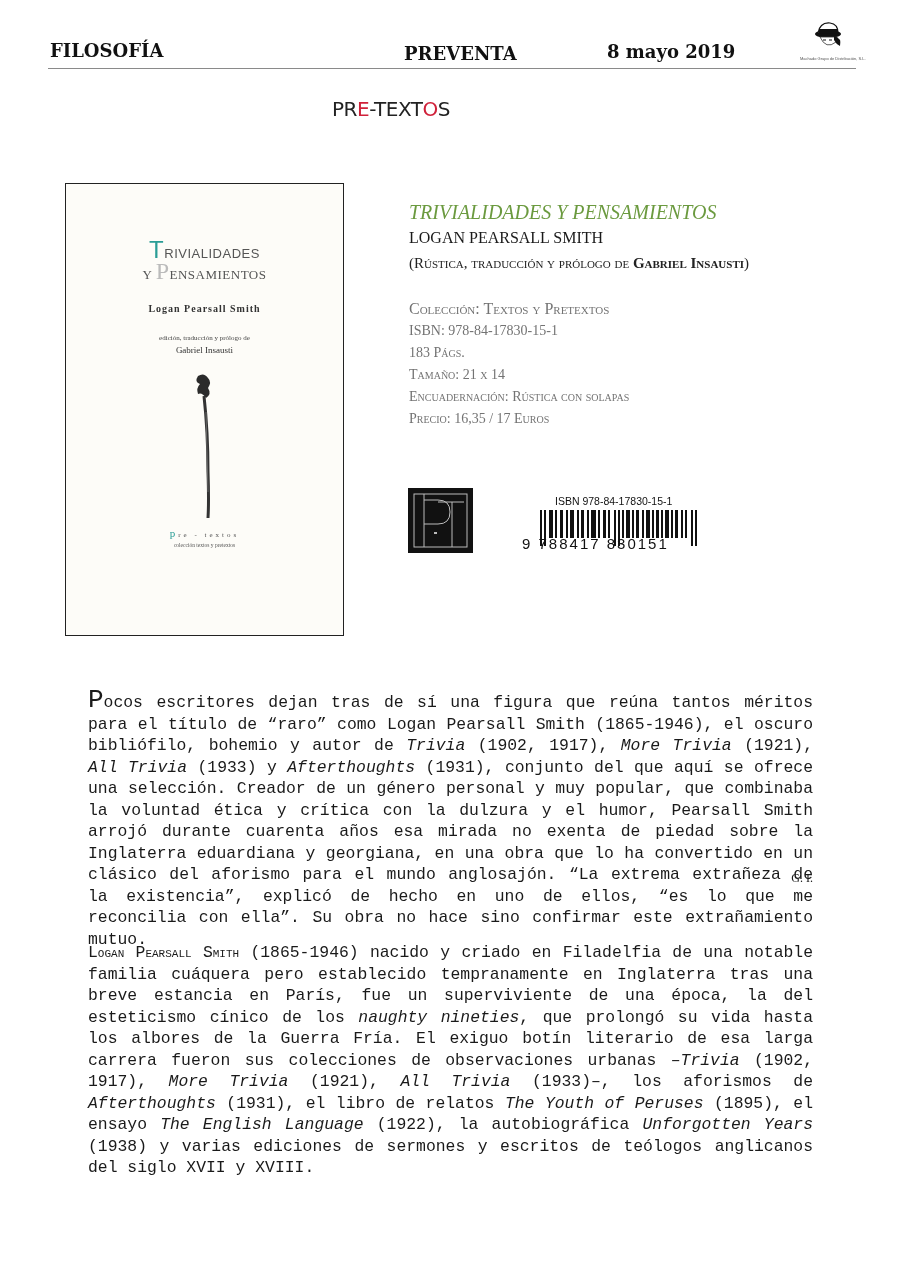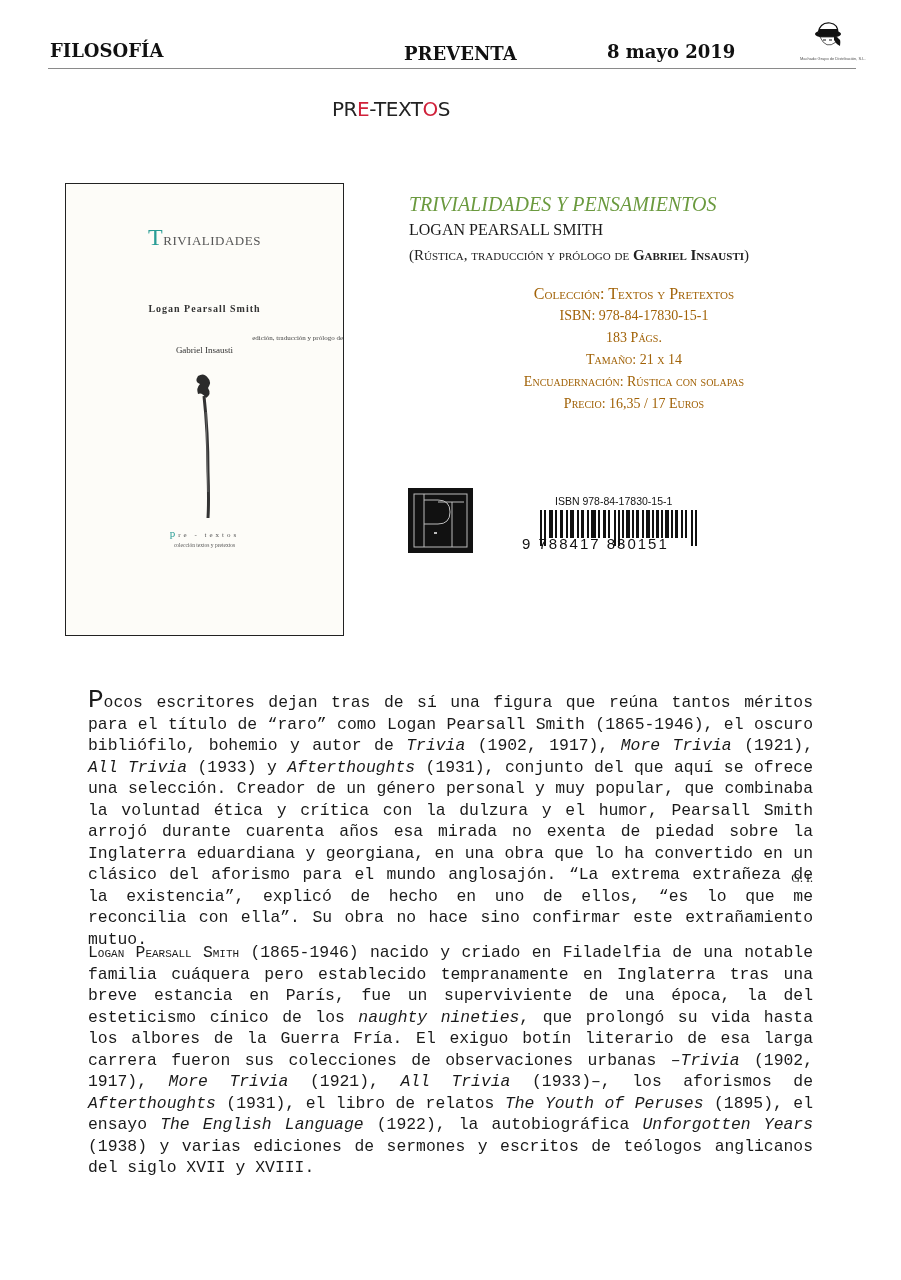--- a/index.html
+++ b/index.html
@@ -17,47 +17,47 @@
           font-size:20px; letter-spacing:-0.5px; color:#222; }
   .logo .red { color:#d0213a; }
 
   
   .pub { left:804px; top:20px; width:54px; height:44px; }
   .pub-caption { position:absolute; left:-4px; top:36px; width:62px;
                  font-family:"Liberation Sans", sans-serif; font-size:4px; color:#555; white-space:nowrap; }
 
   
   .cover { left:65px; top:183px; width:277px; height:451px; border:1px solid #222; background:#fdfcf8; }
-  .cover .t1 { position:absolute; top:40px; left:0; width:100%; text-align:center;
-               font-family:Liberation Serif, serif; font-size:13px; color:#555; letter-spacing:0.5px; }
+  .cover .t1 { position:absolute; top:52px; left:0; width:100%; text-align:center;
+               font-family:Liberation Sans, sans-serif; font-size:13px; color:#555; letter-spacing:0.5px; }
   .cover .t2 { position:absolute; top:74px; left:0; width:100%; text-align:center;
                font-family:"Liberation Serif", serif; font-size:13px; color:#555; letter-spacing:0.5px; }
   .cover .cap { font-size:24px; }
   .cover .teal { color:#2a9d96; }
   .cover .grey { color:#bbb; }
   .cover .auth { position:absolute; top:119px; left:0; width:100%; text-align:center;
                  font-family:"Liberation Serif", serif; font-weight:bold; font-size:10px; letter-spacing:1px; color:#333; }
-  .cover .ed { position:absolute; top:150px; left:0; width:100%; text-align:right;
+  .cover .ed { position:absolute; top:150px; left:0; width:100%; text-align:center;
                font-family:"Liberation Serif", serif; font-size:7px; color:#444; }
   .cover .ed2 { position:absolute; top:161px; left:0; width:100%; text-align:center;
                 font-family:"Liberation Serif", serif; font-size:9px; color:#333; }
   .cover .flower { position:absolute; left:118px; top:188px; width:40px; height:150px; }
   .cover .pre { position:absolute; top:343px; left:0; width:100%; text-align:center;
                 font-family:"Liberation Serif", serif; font-size:7px; color:#555; letter-spacing:3px; }
   .cover .pre .p { color:#2a9d96; font-size:11px; }
   .cover .col { position:absolute; top:358px; left:0; width:100%; text-align:center;
                 font-family:"Liberation Serif", serif; font-size:5.5px; color:#555; }
 
   
-  .info { left:409px; top:192px; width:450px; font-family:"DejaVu Serif", serif; }
+  .info { left:409px; top:200px; width:450px; font-family:"DejaVu Serif", serif; }
   .title { font-style:italic; font-size:20px; color:#6b9a3f; font-family:"Liberation Serif", serif; line-height:24px; }
   .author { font-size:16px; color:#1a1a1a; font-family:"Liberation Serif", serif; margin-top:4px; line-height:20px; }
   .edition { font-size:15px; font-family:"Liberation Serif", serif; margin-top:5px; font-variant:small-caps; color:#222; line-height:20px; }
   .edition b { font-weight:bold; }
-  .meta { margin-top:18px; font-family:"Liberation Serif", serif; font-size:14px; color:#a16207;text-align:center; }
+  .meta { margin-top:25px; font-family:"Liberation Serif", serif; font-size:14px; color:#737373; }
   .meta div { line-height:22px; font-variant:small-caps; }
   .meta .col-line { font-size:16px; }
 
   
   .pt { left:408px; top:488px; width:65px; height:65px; background:#111; }
 
   
   .bc { left:522px; top:495px; width:185px; height:62px; }
   .bc-isbn { position:absolute; left:33px; top:0; font-family:"Liberation Sans", sans-serif; font-size:10.5px; color:#111; }
   .bc-bars { position:absolute; left:18px; top:15px; height:36px; width:160px; }
@@ -90,20 +90,21 @@
   </svg>
   <div class="pub-caption">Machado Grupo de Distribución, S.L.</div>
 </div>
 
 <div class="abs logo">
   <span>PR</span><span class="red">E</span><span>-TEXT</span><span class="red">O</span><span>S</span>
 </div>
 
 <div class="abs cover">
   <div class="t1"><span class="cap teal">T</span><span>RIVIALIDADES</span></div>
+  <div class="t2"><span>Y </span><span class="cap grey">P</span><span>ENSAMIENTOS</span></div>
   <div class="auth">Logan Pearsall Smith</div>
   <div class="ed">edición, traducción y prólogo de</div>
   <div class="ed2">Gabriel Insausti</div>
   <svg class="flower" viewBox="0 0 40 150">
     <path d="M14 4 Q20 0 24 6 Q28 10 24 16 Q28 22 22 26 Q18 20 14 22 Q12 16 16 12 Q10 10 14 4 Z" fill="#2b2b2b"></path>
     <path d="M20 24 Q24 60 24 100 Q25 130 24 146" stroke="#333" stroke-width="3" fill="none"></path>
     <path d="M22 40 Q23 80 24 120" stroke="#666" stroke-width="1" fill="none"></path>
   </svg>
   <div class="pre"><span class="p">p</span><span>re - textos</span></div>
   <div class="col">colección textos y pretextos</div>

